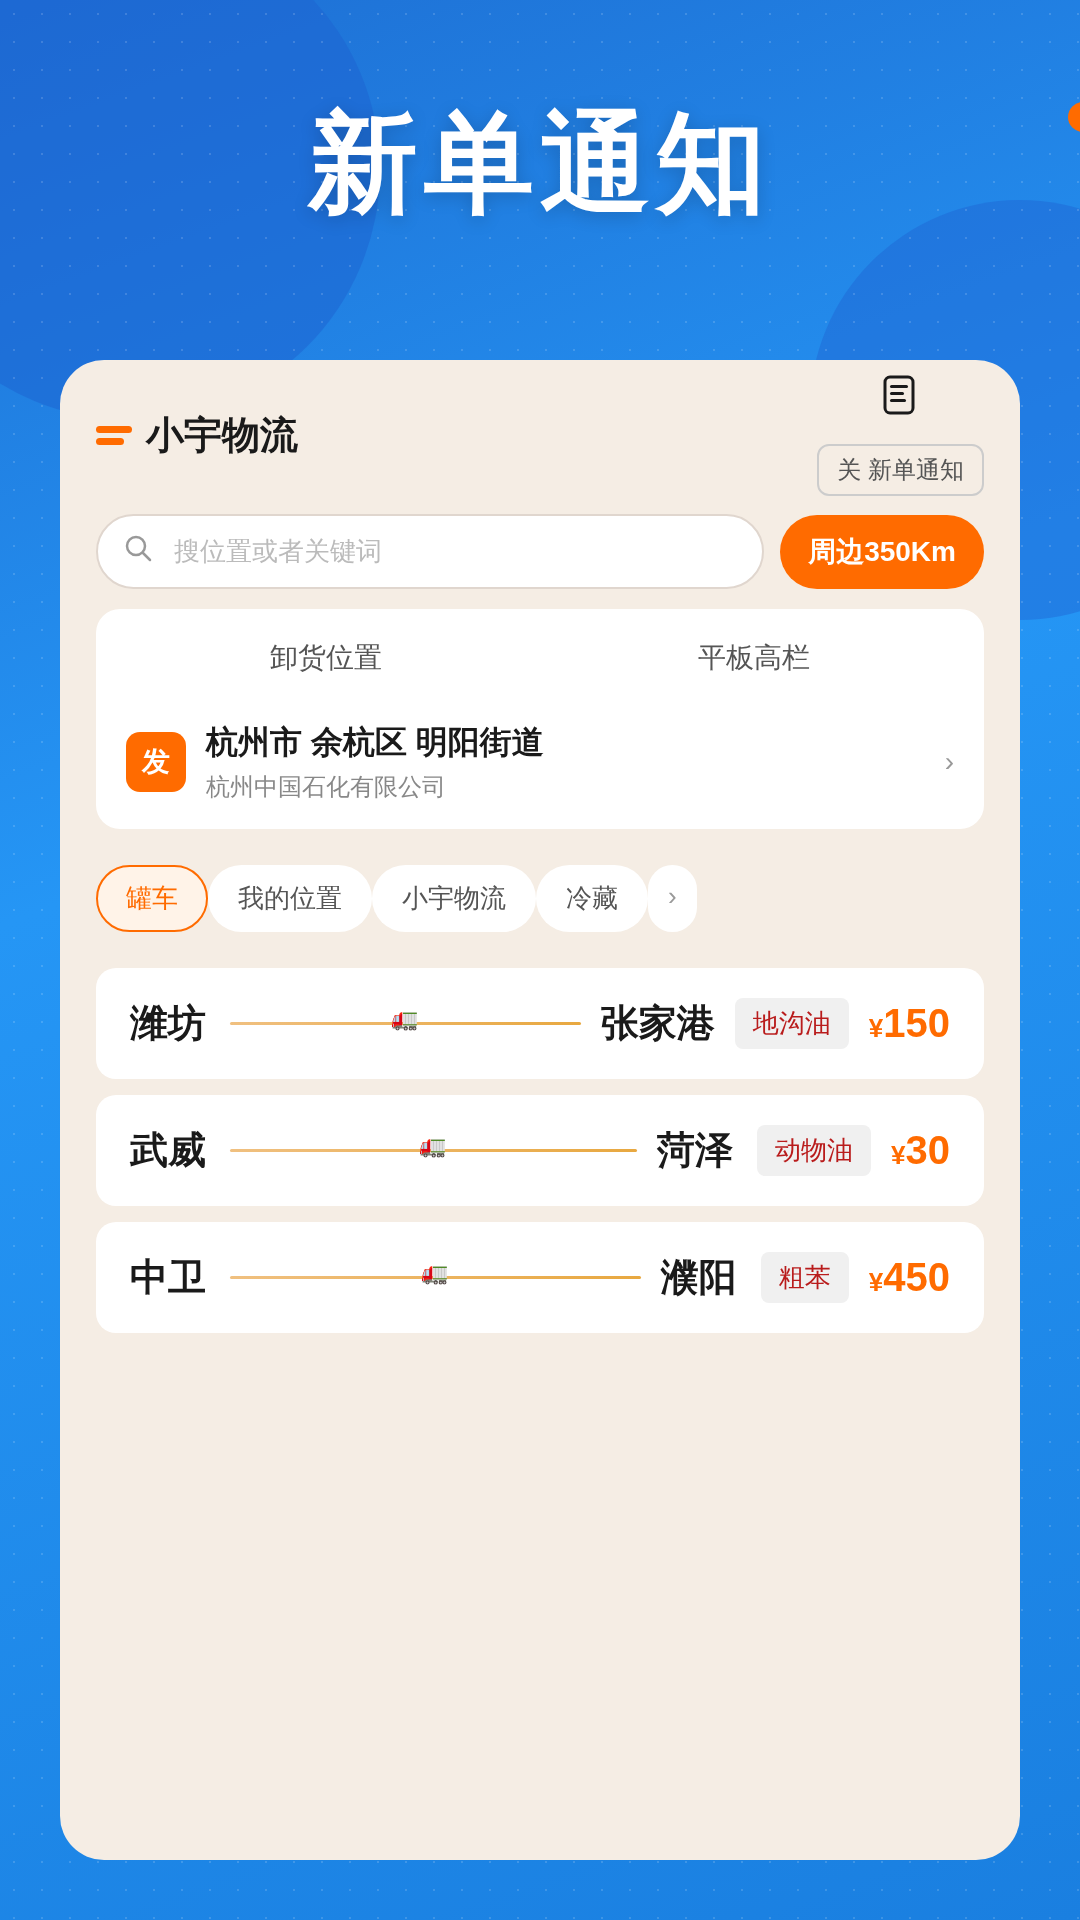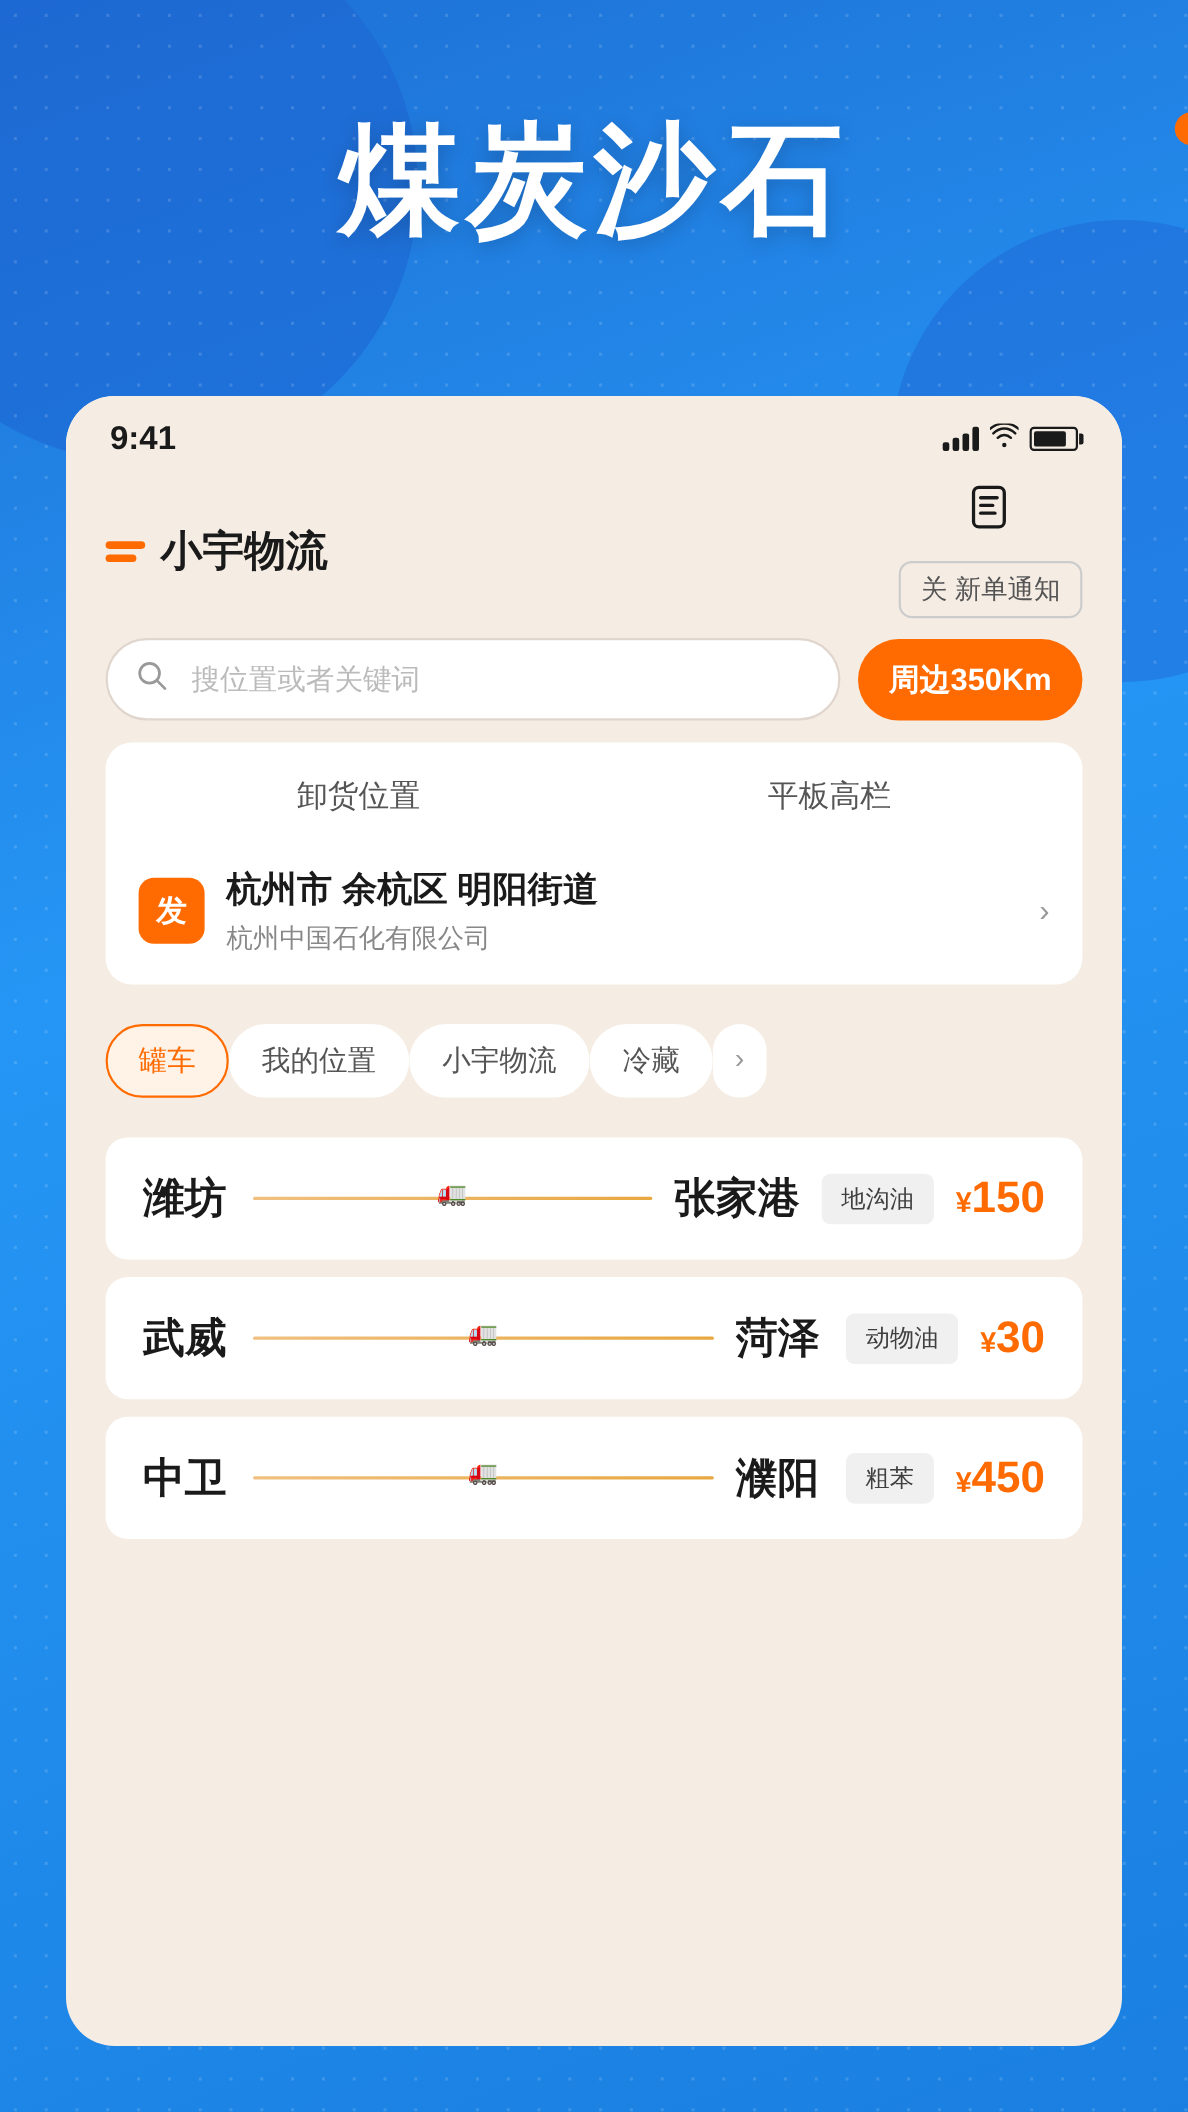--- a/index.html
+++ b/index.html
@@ -401,22 +401,22 @@
 
     .route-arrow {
       flex: 1;
       display: flex;
       align-items: center;
       gap: 4px;
     }
 
     .route-tag {
       background: #f0f0f0;
-      color: #404040;
-      font-size: 22px;
+      color: #b91c1c;
+      font-size: 26px;
       padding: 8px 18px;
       border-radius: 8px;
       white-space: nowrap;
     }
 
     .route-price {
       font-size: 40px;
       font-weight: 700;
       color: #ff6b00;
       white-space: nowrap;
@@ -429,47 +429,25 @@
 </head>
 <body>
 
 <div class="bg-container">
   <div class="bg-blob1"></div>
   <div class="bg-blob2"></div>
   <div class="bg-dots"></div>
 </div>
 
 <div class="hero-title">
-  <span class="hero-title-text">煤炭沙石</span><span class="hero-dot"></span>
+  <span class="hero-title-text">新单通知</span><span class="hero-dot"></span>
 </div>
 
 <div class="app-card">
 
-  <div class="status-bar">
-    <span class="status-time">9:41</span>
-    <div class="status-icons">
-      <div class="signal-bars">
-        <div class="signal-bar" style="height:8px"></div>
-        <div class="signal-bar" style="height:12px"></div>
-        <div class="signal-bar" style="height:16px"></div>
-        <div class="signal-bar" style="height:22px"></div>
-      </div>
-      <span class="wifi-icon">
-        <svg width="26" height="22" viewBox="0 0 26 22" fill="none">
-          <path d="M13 17.5a2 2 0 100 4 2 2 0 000-4z" fill="#1a1a1a"></path>
-          <path d="M7 13c1.6-1.6 3.8-2.6 6-2.6s4.4 1 6 2.6" stroke="#1a1a1a" stroke-width="2.2" stroke-linecap="round" fill="none"></path>
-          <path d="M3 9C5.8 6.2 9.2 4.5 13 4.5s7.2 1.7 10 4.5" stroke="#1a1a1a" stroke-width="2.2" stroke-linecap="round" fill="none"></path>
-          <path d="M0 5C3.5 1.5 8 0 13 0s9.5 1.5 13 5" stroke="#1a1a1a" stroke-width="2.2" stroke-linecap="round" fill="none"></path>
-        </svg>
-      </span>
-      <div class="battery-icon">
-        <div class="battery-fill"></div>
-      </div>
-    </div>
-  </div>
 
   <div class="app-header">
     <div class="logo-area">
       <div class="logo-icon">
         <div class="logo-line"></div>
         <div class="logo-line"></div>
       </div>
       <span class="logo-text">小宇物流</span>
     </div>
     <div class="header-right">

